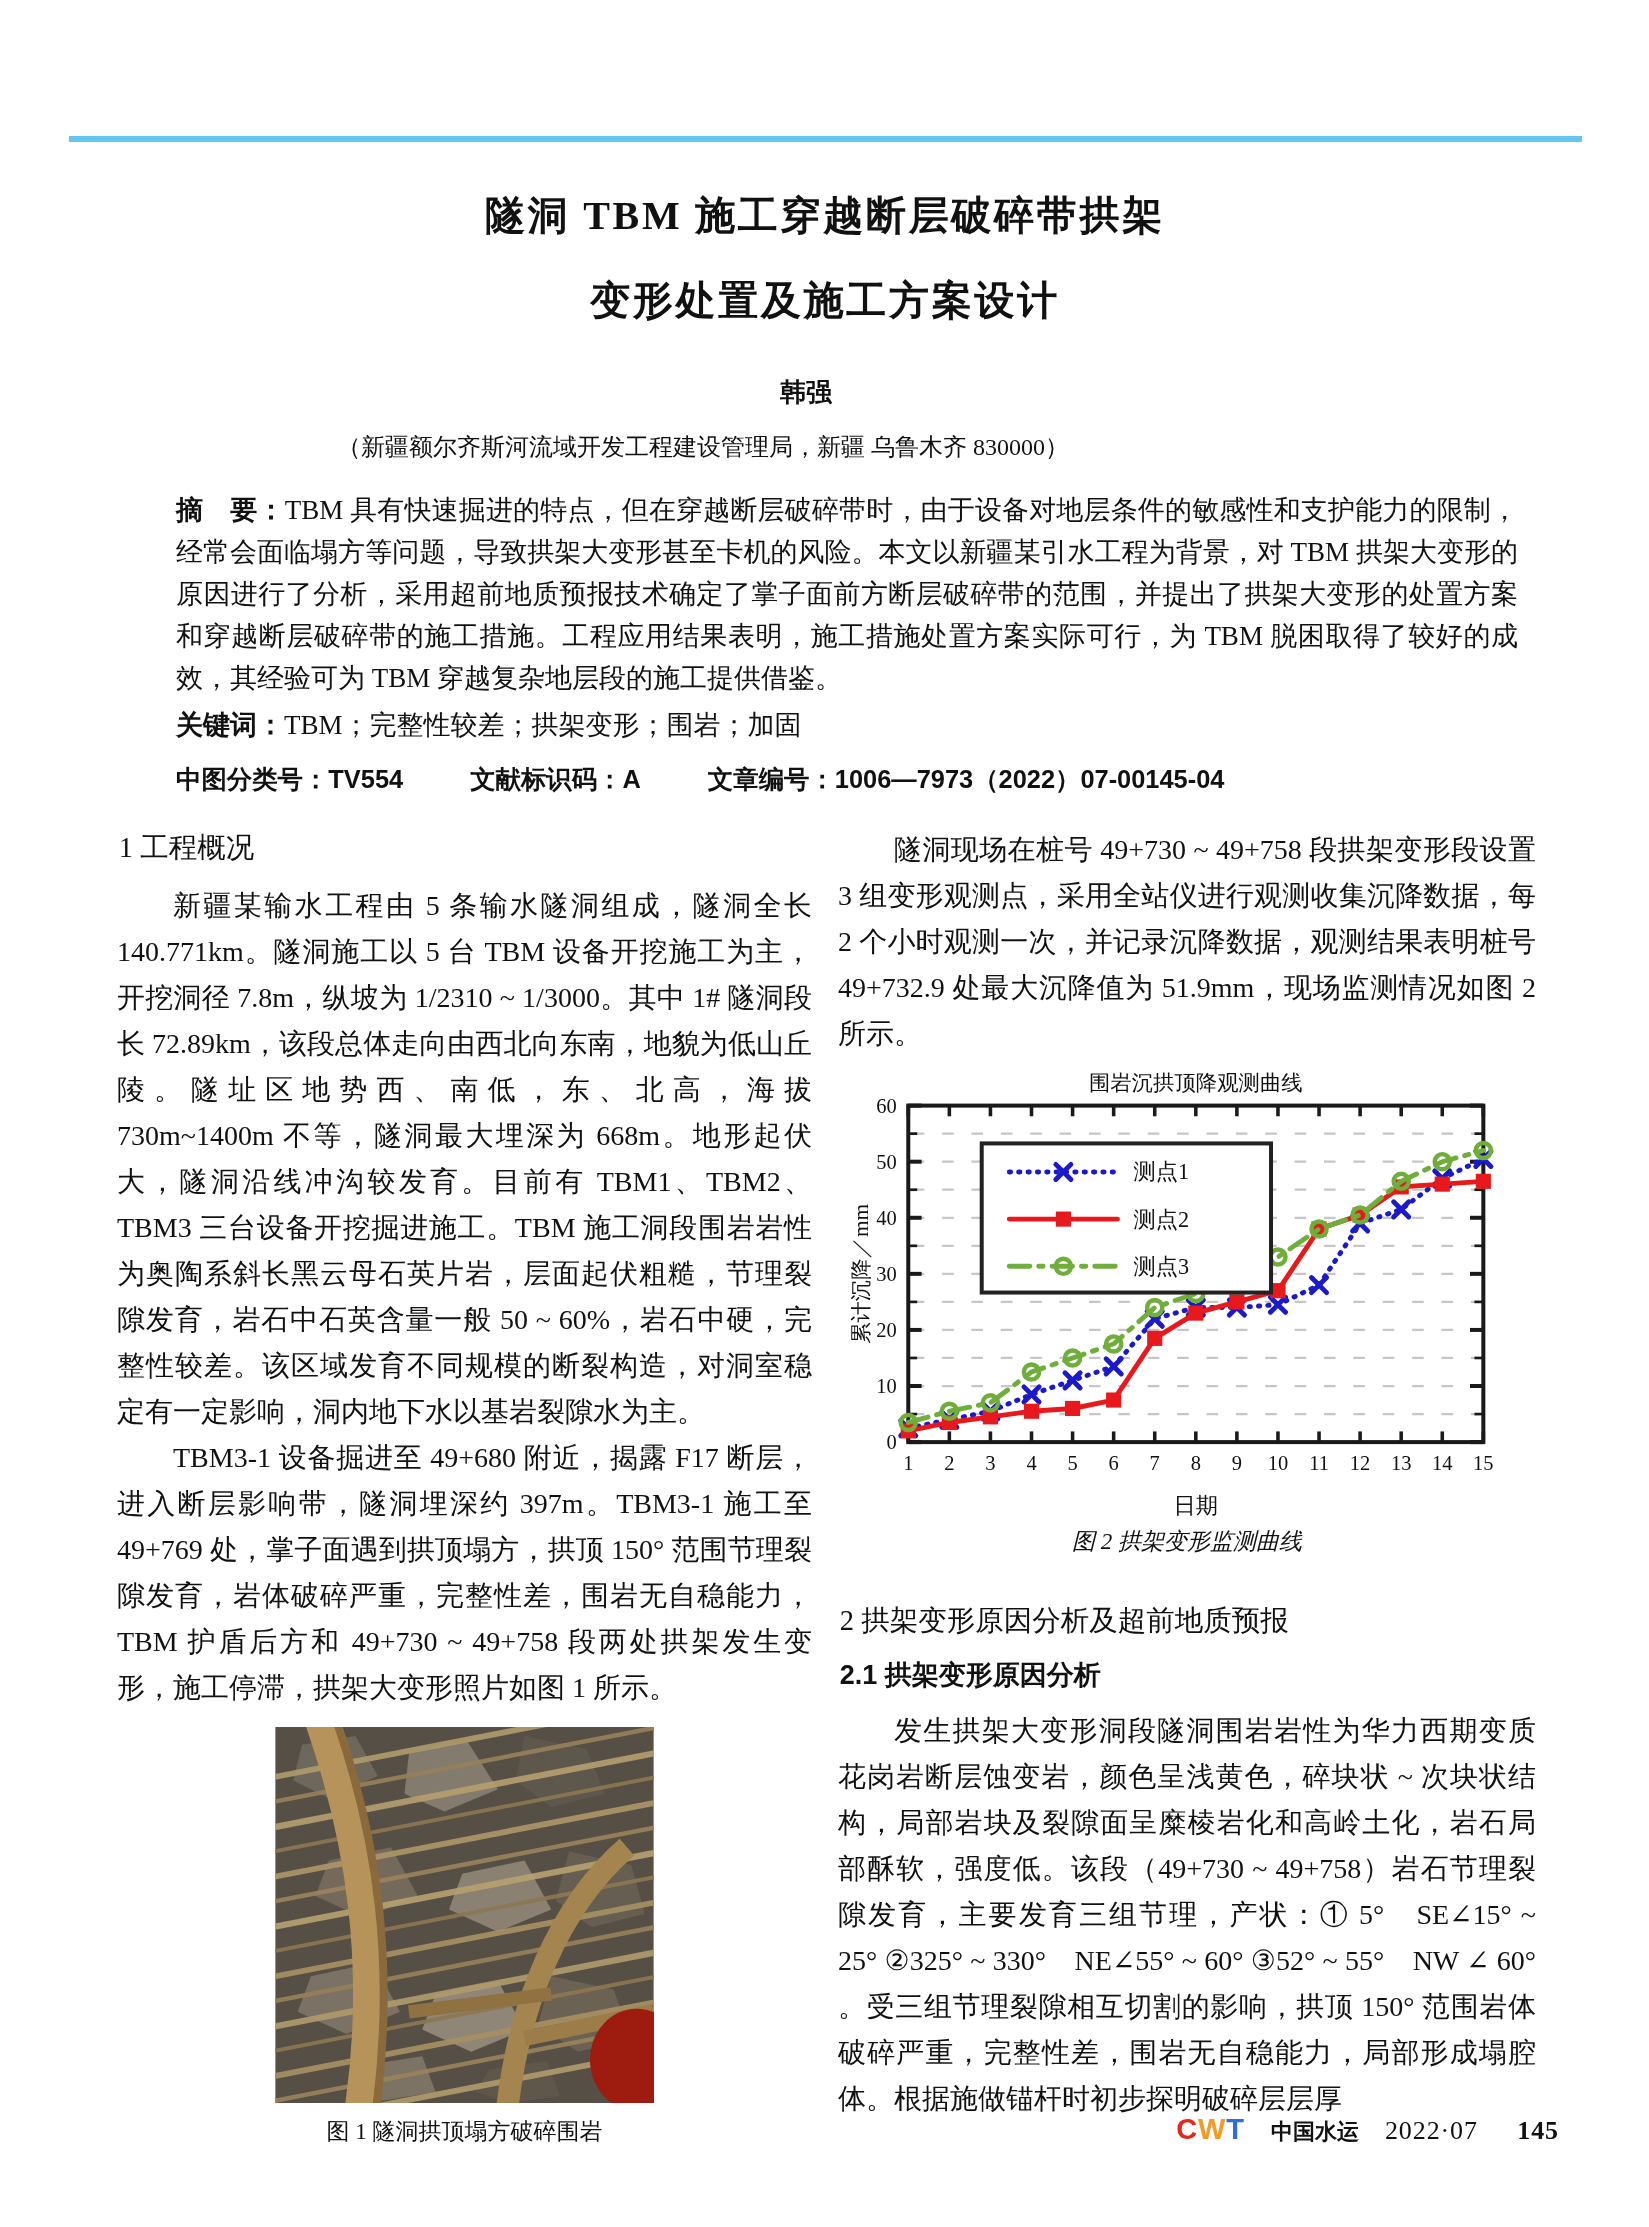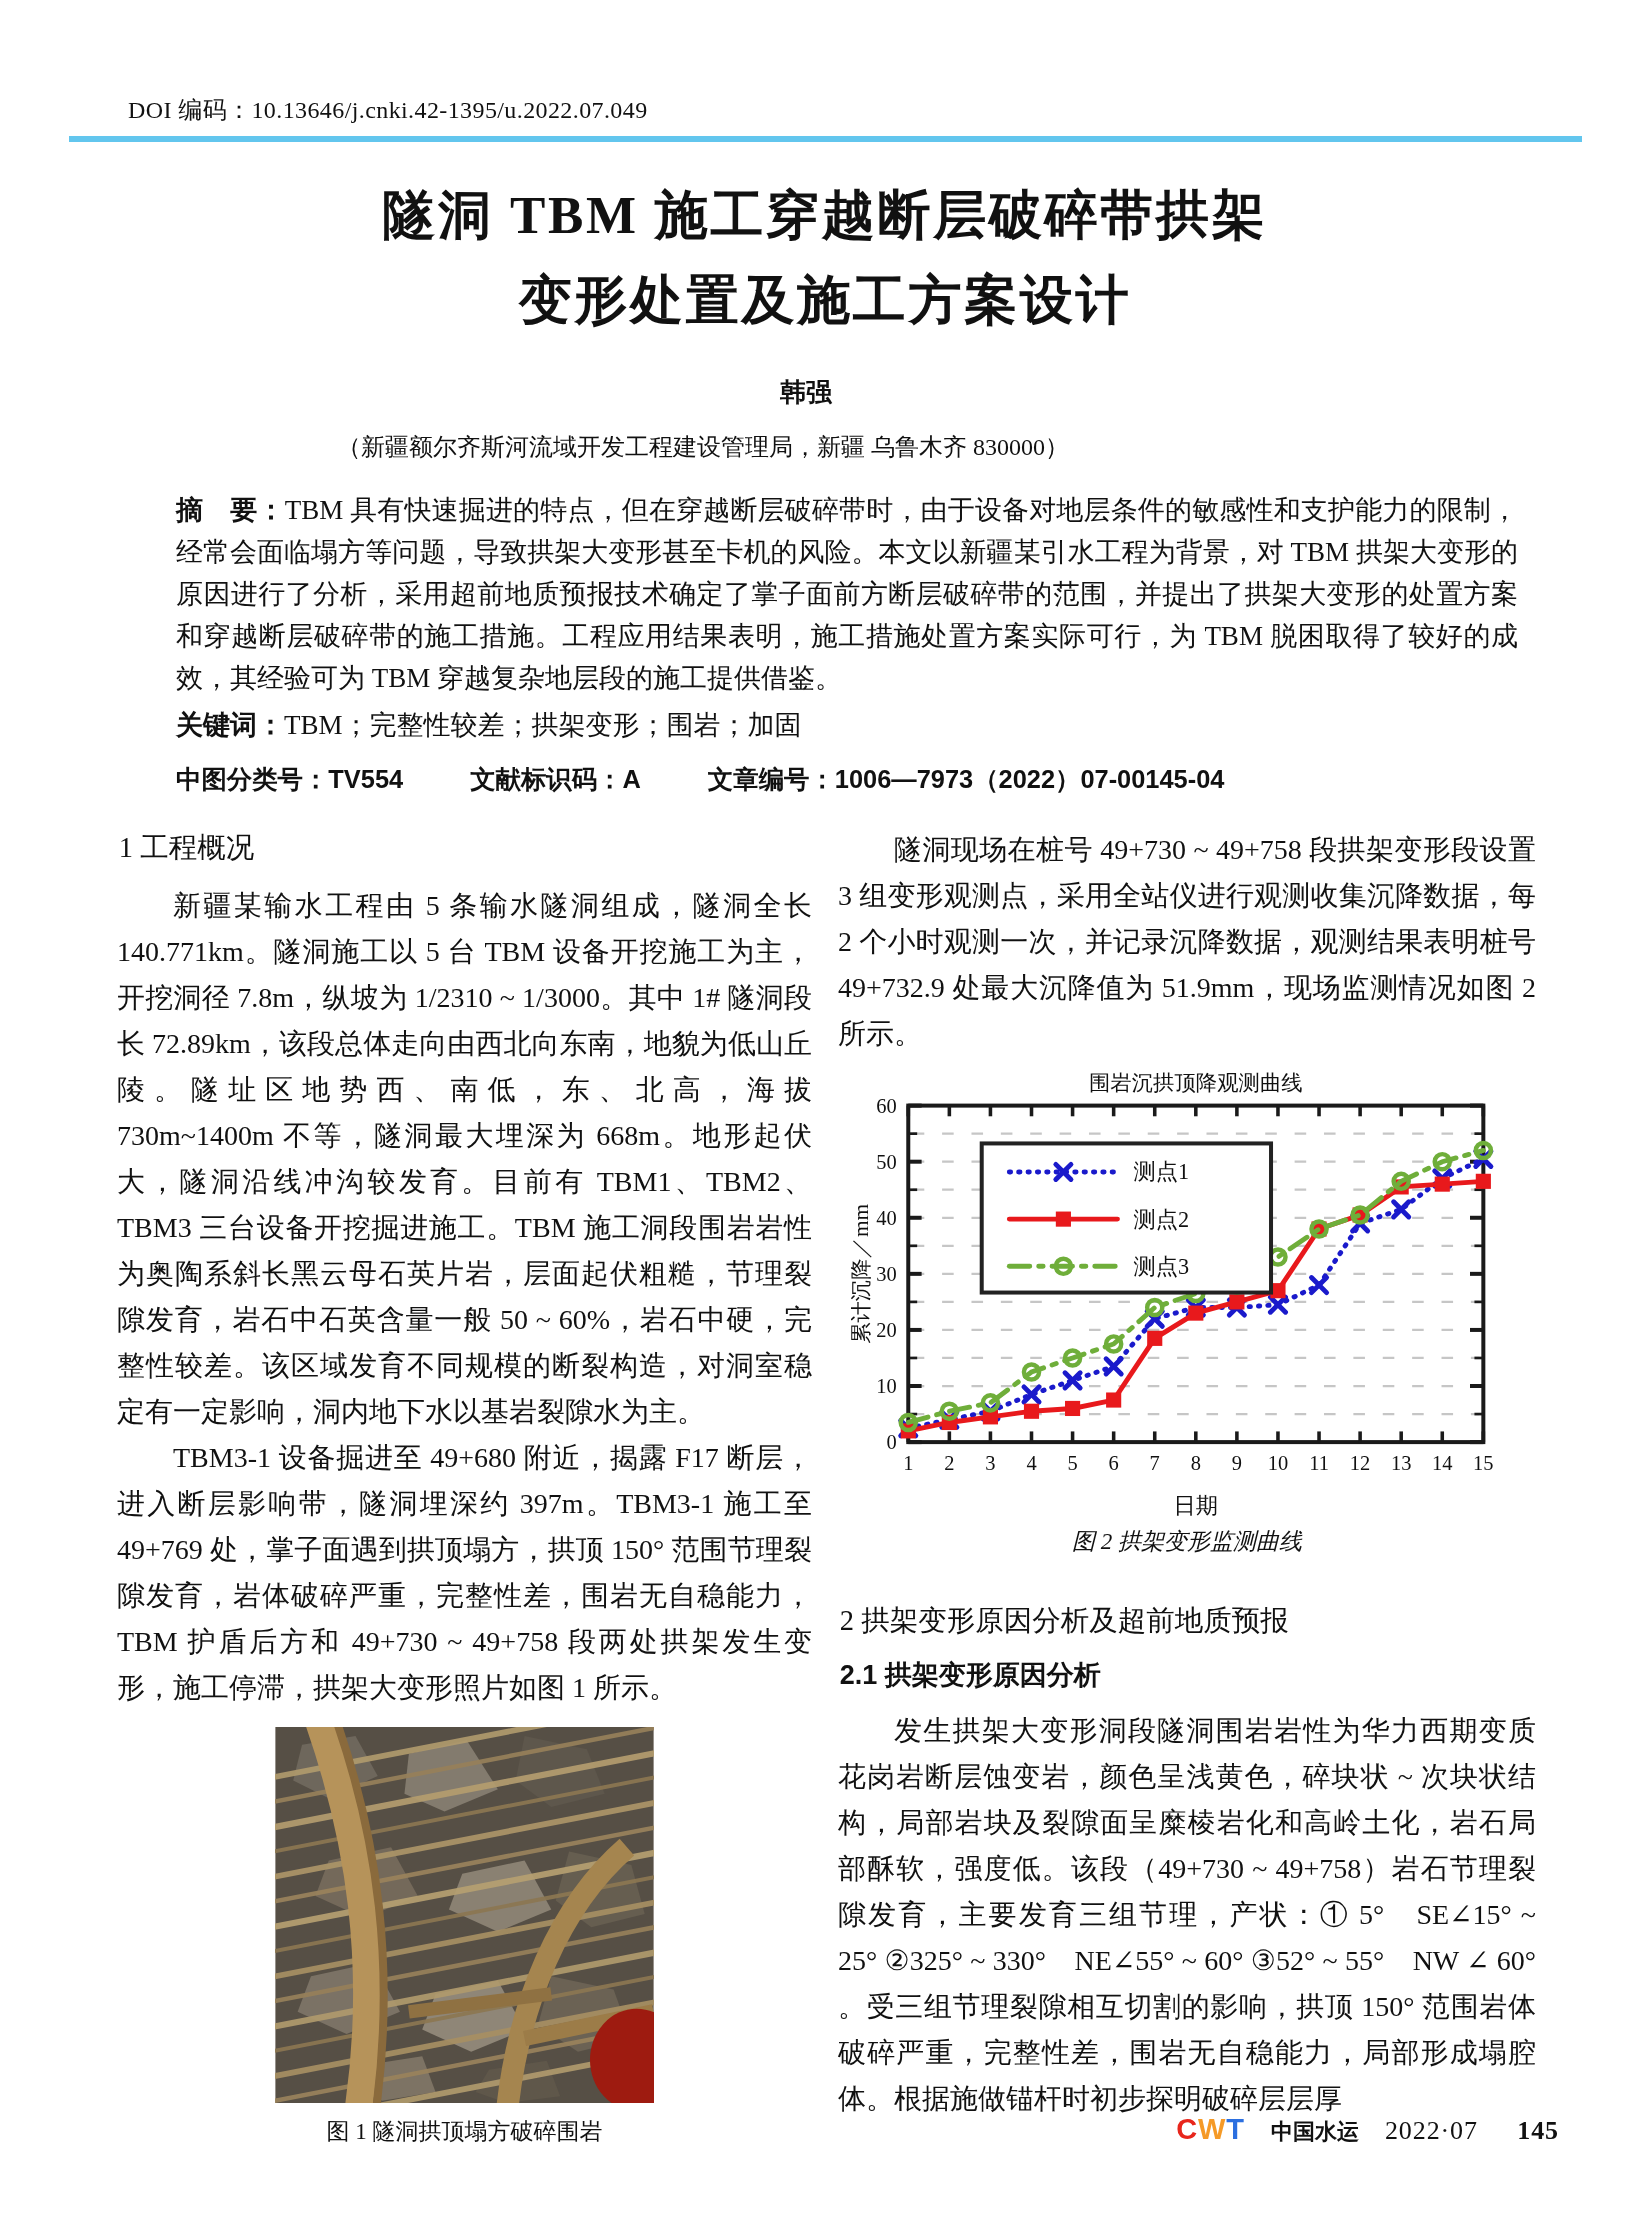--- a/index.html
+++ b/index.html
@@ -1,21 +1,21 @@
 <!DOCTYPE html>
 <html style="font-size:7.1px"><head>
 <meta charset="utf-8">
 <style>
   html,body{margin:0;padding:0;background:#ffffff;}
   .page{position:relative;width:1650px;height:2239px;background:#ffffff;overflow:hidden;
         font-family:"Liberation Serif","DejaVu Serif",serif;color:#111;}
   .doi{position:absolute;left:128px;top:94px;font-size:24px;letter-spacing:0.4px;}
   .rule{position:absolute;left:69px;top:136px;width:1513px;height:6.2px;}
   .title{position:absolute;left:0;top:173px;width:1650px;text-align:center;
-         font-size:53px;font-weight:bold;line-height:85px;letter-spacing:2.7px;}
+         font-size:40px;font-weight:bold;line-height:85px;letter-spacing:2.7px;}
   .author{position:absolute;left:0;top:375px;width:1612px;text-align:center;font-size:26px;font-weight:bold;}
   .affil{position:absolute;left:0;top:431px;width:1406px;text-align:center;font-size:24px;}
   .front{position:absolute;left:176px;top:489px;width:1342px;}
   .abstract{font-size:27px;line-height:42px;text-align:justify;margin:0;}
   .abstract .lab{font-weight:bold;font-family:Liberation Sans, sans-serif;}
   .kwline{font-size:27px;line-height:41px;margin:6.2px 0 0 0;}
   .kwline .lab{font-weight:bold;font-family:"Liberation Sans",sans-serif;}
   .clsline{font-size:25.4px;margin:17px 0 0 0;font-family:"Liberation Sans",sans-serif;font-weight:600;}
   .clsline .gap{display:inline-block;width:67px;}
   .col{position:absolute;top:827px;}
@@ -35,21 +35,20 @@
   .footer .logo{font-family:"Liberation Sans",sans-serif;font-weight:bold;font-size:29px;letter-spacing:0.9px;}
   .footer .journal{font-weight:bold;font-size:22px;}
   .footer .num{font-family:"Liberation Serif",serif;letter-spacing:0.9px;}
   .footer .pageno{margin-left:13.4px;font-weight:bold;}
 </style>
 </head>
 <body>
 
 <div class="page">
 
-  <div class="doi">DOI 编码：10.13646/j.cnki.42-1395/u.2022.07.049</div>
   <div class="rule" style="background: rgb(98, 198, 238);"></div>
 
   <div class="title">
     <div>隧洞 TBM 施工穿越断层破碎带拱架</div>
     <div>变形处置及施工方案设计</div>
   </div>
 
   <div class="author">韩强</div>
   <div class="affil">（新疆额尔齐斯河流域开发工程建设管理局，新疆 乌鲁木齐 830000）</div>
 

